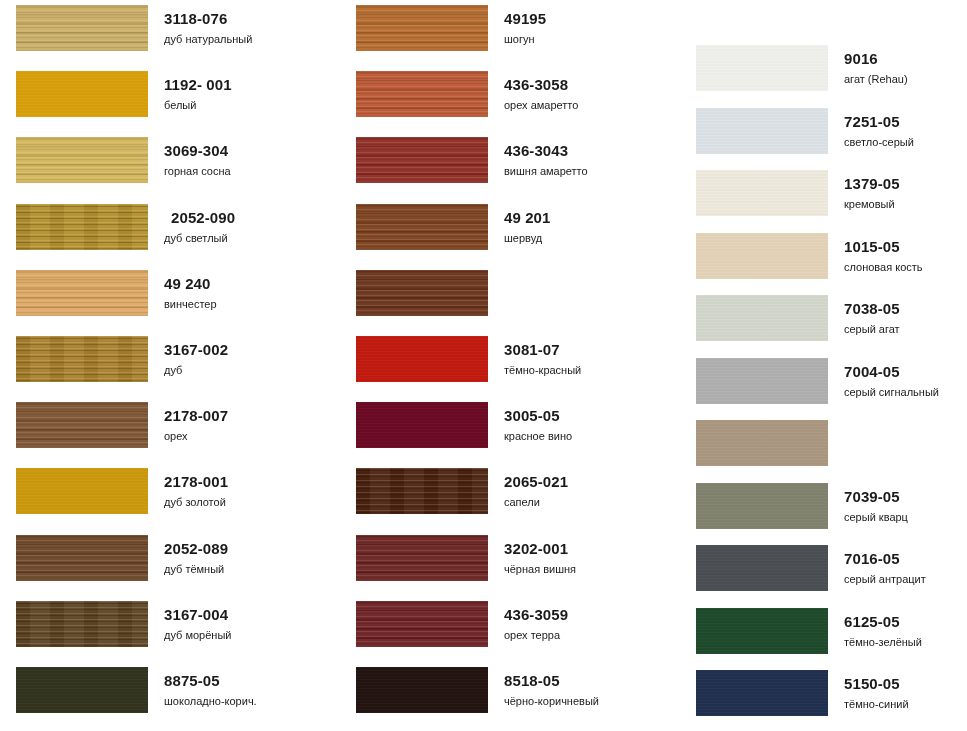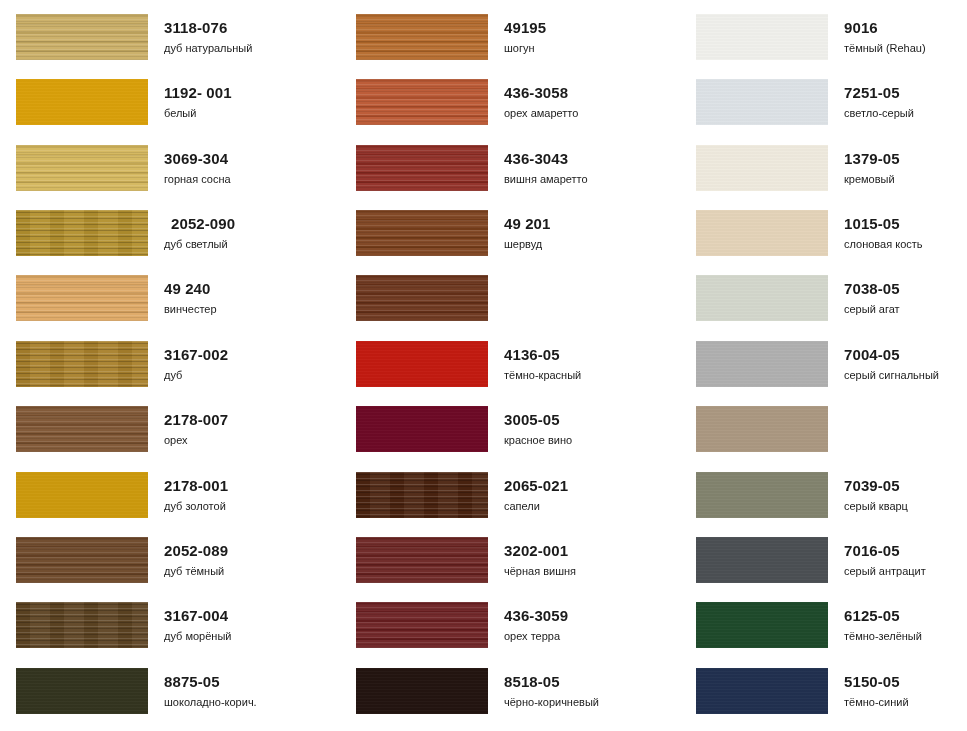--- a/index.html
+++ b/index.html
@@ -22,26 +22,26 @@
 
   .swatch-columns {
     display: flex;
     width: 967px;
     height: 731px;
   }
 
   .swatch-column {
     display: flex;
     flex-direction: column;
-    padding-top: 12px;
+    padding-top: 3px;
   }
 
   .col-0 { width: 340px; }
   .col-1 { width: 340px; }
-  .col-2 { width: 287px; }
+  .col-2 { width: 287px; margin-top: 40px; }
 
   .swatch-row {
     height: 68px;
     display: flex;
     align-items: flex-start;
     position: relative;
   }
 
   .swatch-chip-wrap {
     width: 148px;
@@ -327,21 +327,21 @@
             </div>
           </div>
         </div>
         <div class="swatch-row">
           <div class="swatch-chip-wrap">
             <div class="swatch-chip grain-plain" style="background-color: rgb(194, 26, 16);">
               <span class="grain"></span>
             </div>
           </div>
           <div class="swatch-text">
-            <div class="swatch-code">4136-05</div>
+            <div class="swatch-code">3081-07</div>
             <div class="swatch-name">тёмно-красный</div>
           </div>
         </div>
         <div class="swatch-row">
           <div class="swatch-chip-wrap">
             <div class="swatch-chip grain-plain" style="background-color: rgb(109, 10, 38);">
               <span class="grain"></span>
             </div>
           </div>
           <div class="swatch-text">
@@ -396,21 +396,21 @@
       </div>
     <div class="swatch-column col-2">
         <div class="swatch-row">
           <div class="swatch-chip-wrap">
             <div class="swatch-chip grain-plain" style="background-color: rgb(240, 240, 236);">
               <span class="grain"></span>
             </div>
           </div>
           <div class="swatch-text">
             <div class="swatch-code">9016</div>
-            <div class="swatch-name">тёмный (Rehau)</div>
+            <div class="swatch-name">агат (Rehau)</div>
           </div>
         </div>
         <div class="swatch-row">
           <div class="swatch-chip-wrap">
             <div class="swatch-chip grain-plain" style="background-color: rgb(221, 226, 230);">
               <span class="grain"></span>
             </div>
           </div>
           <div class="swatch-text">
             <div class="swatch-code">7251-05</div>

